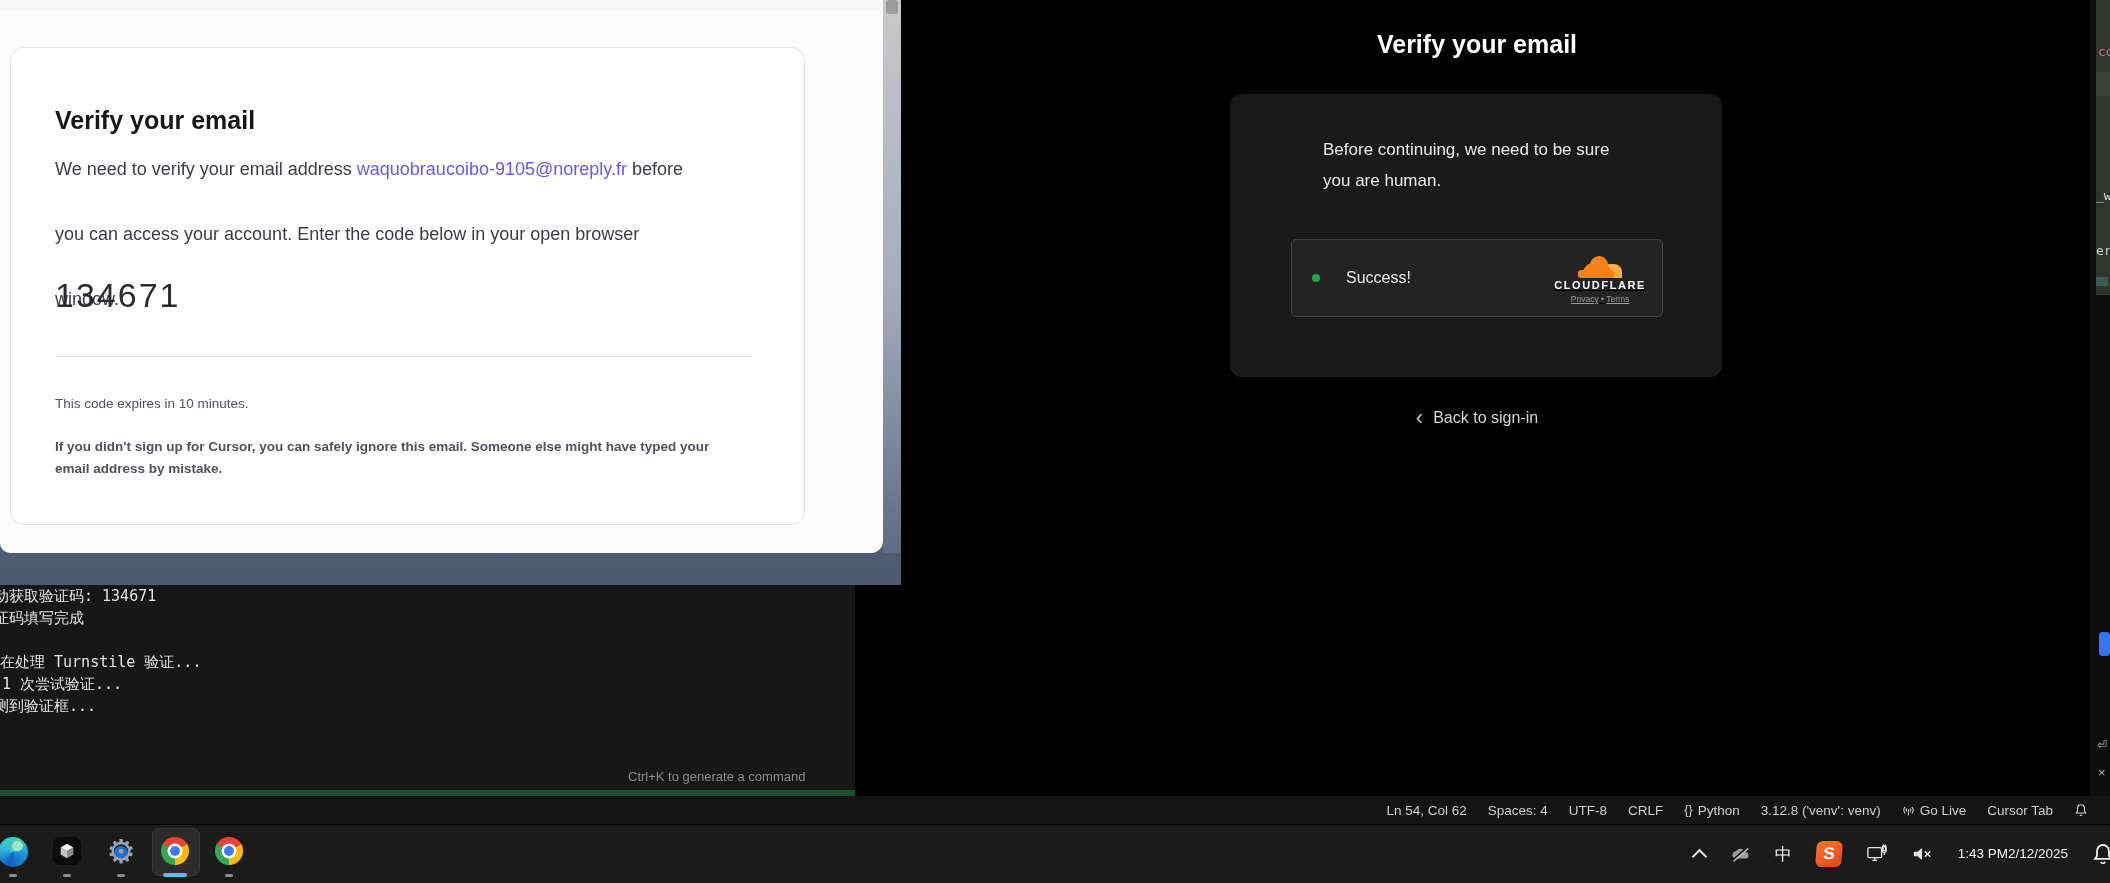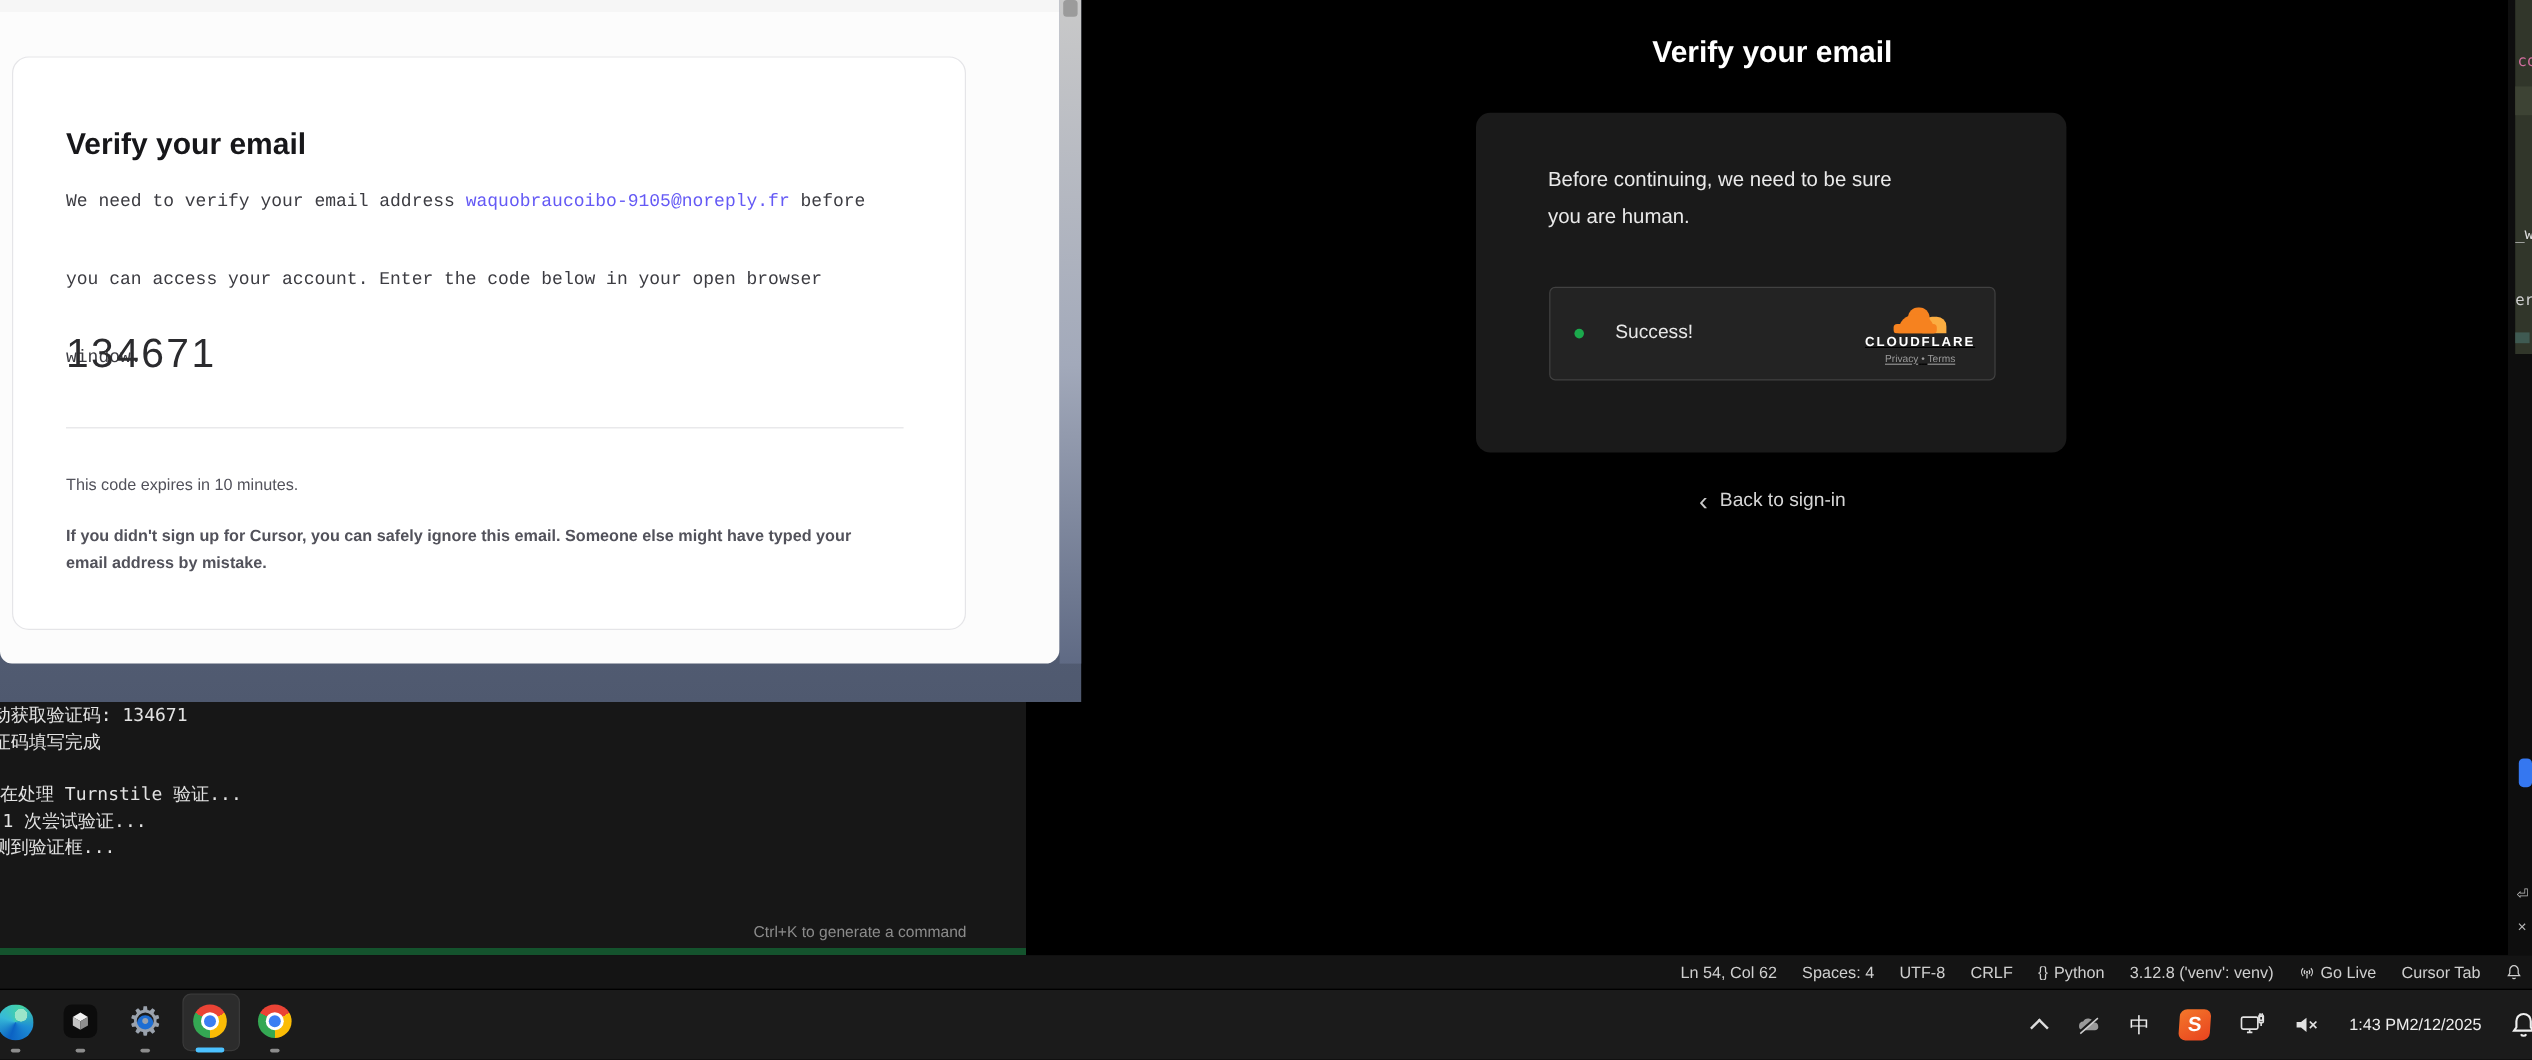--- a/index.html
+++ b/index.html
@@ -13,36 +13,36 @@
     border-radius:0 0 12px 10px;}
   .email-white::before{content:"";position:absolute;left:0;top:0;right:0;height:10px;
     background:rgba(0,0,0,0.025);}
   .email-scroll{position:absolute;left:883px;top:0;width:18px;height:553px;
     background:linear-gradient(to bottom,#c9c9c9,#a2a9ba 55%,#5f6a84);}
   .email-scroll::before{content:"";position:absolute;left:3px;top:0;width:12px;height:14px;
     background:#9b9b9b;border-radius:3px;}
   .email-card{position:absolute;left:10px;top:47px;width:795px;height:478px;background:#fff;
     border:1px solid #e5e5e8;border-radius:14px;box-sizing:border-box;}
   .ec-title{position:absolute;left:44px;top:58px;font-size:25px;font-weight:700;color:#17171a;}
-  .ec-body{position:absolute;left:44px;top:106px;width:710px;font-size:15px;line-height:30px;color:#3c3c42;font-family:Liberation Mono, monospace;}
+  .ec-body{position:absolute;left:44px;top:106px;width:710px;font-size:18px;line-height:30px;color:#3c3c42;}
   .ec-body .email-link{color:#6459f5;text-decoration:none;cursor:pointer;}
   .ec-body .blk{display:block;margin-top:35px;}
   .ec-code{position:absolute;left:44px;top:228px;font-size:34px;letter-spacing:2px;color:#2b2b2e;}
   .ec-divider{position:absolute;left:44px;top:308px;width:698px;height:1px;background:#e4e4e7;}
   .ec-expiry{position:absolute;left:44px;top:348px;font-size:13.5px;color:#52525b;}
   .ec-disclaimer{position:absolute;left:44px;top:388px;width:710px;font-size:13.5px;line-height:22px;color:#52525b;}
   .ec-disclaimer .blk{display:block;font-weight:bold;}
 
   
   .verify-title{position:absolute;left:1232px;top:30px;width:490px;text-align:center;
     font-size:25px;font-weight:700;color:#fff;}
   .verify-card{position:absolute;left:1230px;top:94px;width:492px;height:283px;background:#1a1a1a;
     border-radius:12px;}
   .vc-text{position:absolute;left:60px;top:40px;width:360px;font-size:17px;line-height:31px;color:#e9e9e9;}
-  .vc-text .blk{display:block;}
+  .vc-text .blk{display:block;margin-left:33px;}
   .turnstile{position:absolute;left:61px;top:145px;width:372px;height:78px;background:#232323;
     border:1px solid #414141;border-radius:5px;box-sizing:border-box;
     display:flex;align-items:center;justify-content:space-between;padding:0 16px 0 20px;}
   .ts-left{display:flex;align-items:center;gap:26px;}
   .ts-dot{width:8px;height:8px;border-radius:50%;background:#1ba94c;}
   .ts-status{font-size:16px;color:#e8e8e8;}
   .ts-brand{display:flex;flex-direction:column;align-items:center;padding-top:4px;text-decoration:underline;}
   .cf-cloud{position:relative;width:48px;height:22px;overflow:hidden;}
   .cf-cloud .c-lite{position:absolute;right:2px;bottom:0;width:20px;height:14px;border-radius:8px 8px 0 0;background:#fbad41;}
   .cf-cloud .c1{position:absolute;left:6px;bottom:0;width:30px;height:16px;border-radius:14px 14px 0 0;background:#f6821f;}
@@ -59,21 +59,21 @@
   
   .terminal{position:absolute;left:0;top:585px;width:855px;height:211px;background:#171717;
     border-bottom:6px solid #14532d;box-sizing:border-box;overflow:hidden;}
   .tline{position:absolute;white-space:pre;font-family:"DejaVu Sans Mono",monospace;
     font-size:15px;line-height:22px;color:#e3e3e3;}
   .t-hint{position:absolute;left:628px;top:769px;font-size:13px;color:#8b8b8b;}
 
   
   .statusbar{position:absolute;left:0;top:796px;width:2110px;height:28px;background:#141414;
     display:flex;align-items:center;justify-content:flex-end;gap:21px;box-sizing:border-box;
-    padding-right:8px;color:#cfcfcf;font-size:13.5px;}
+    padding-right:22px;color:#cfcfcf;font-size:13.5px;}
   .sb-item{display:flex;align-items:center;gap:5px;cursor:pointer;white-space:nowrap;}
   .sb-braces{font-size:12.5px;color:#cfcfcf;}
   .sb-bell{display:flex;align-items:center;cursor:pointer;}
 
   
   .taskbar{position:absolute;left:0;top:824px;width:2110px;height:59px;background:#1b1b1b;
     border-top:1px solid #000;box-sizing:border-box;display:flex;align-items:stretch;}
   .tb-apps{display:flex;margin-left:-14px;}
   .tb-app{position:relative;width:54px;height:58px;cursor:pointer;}
   .tb-app .ic{position:absolute;left:50%;top:12px;transform:translateX(-50%);}

